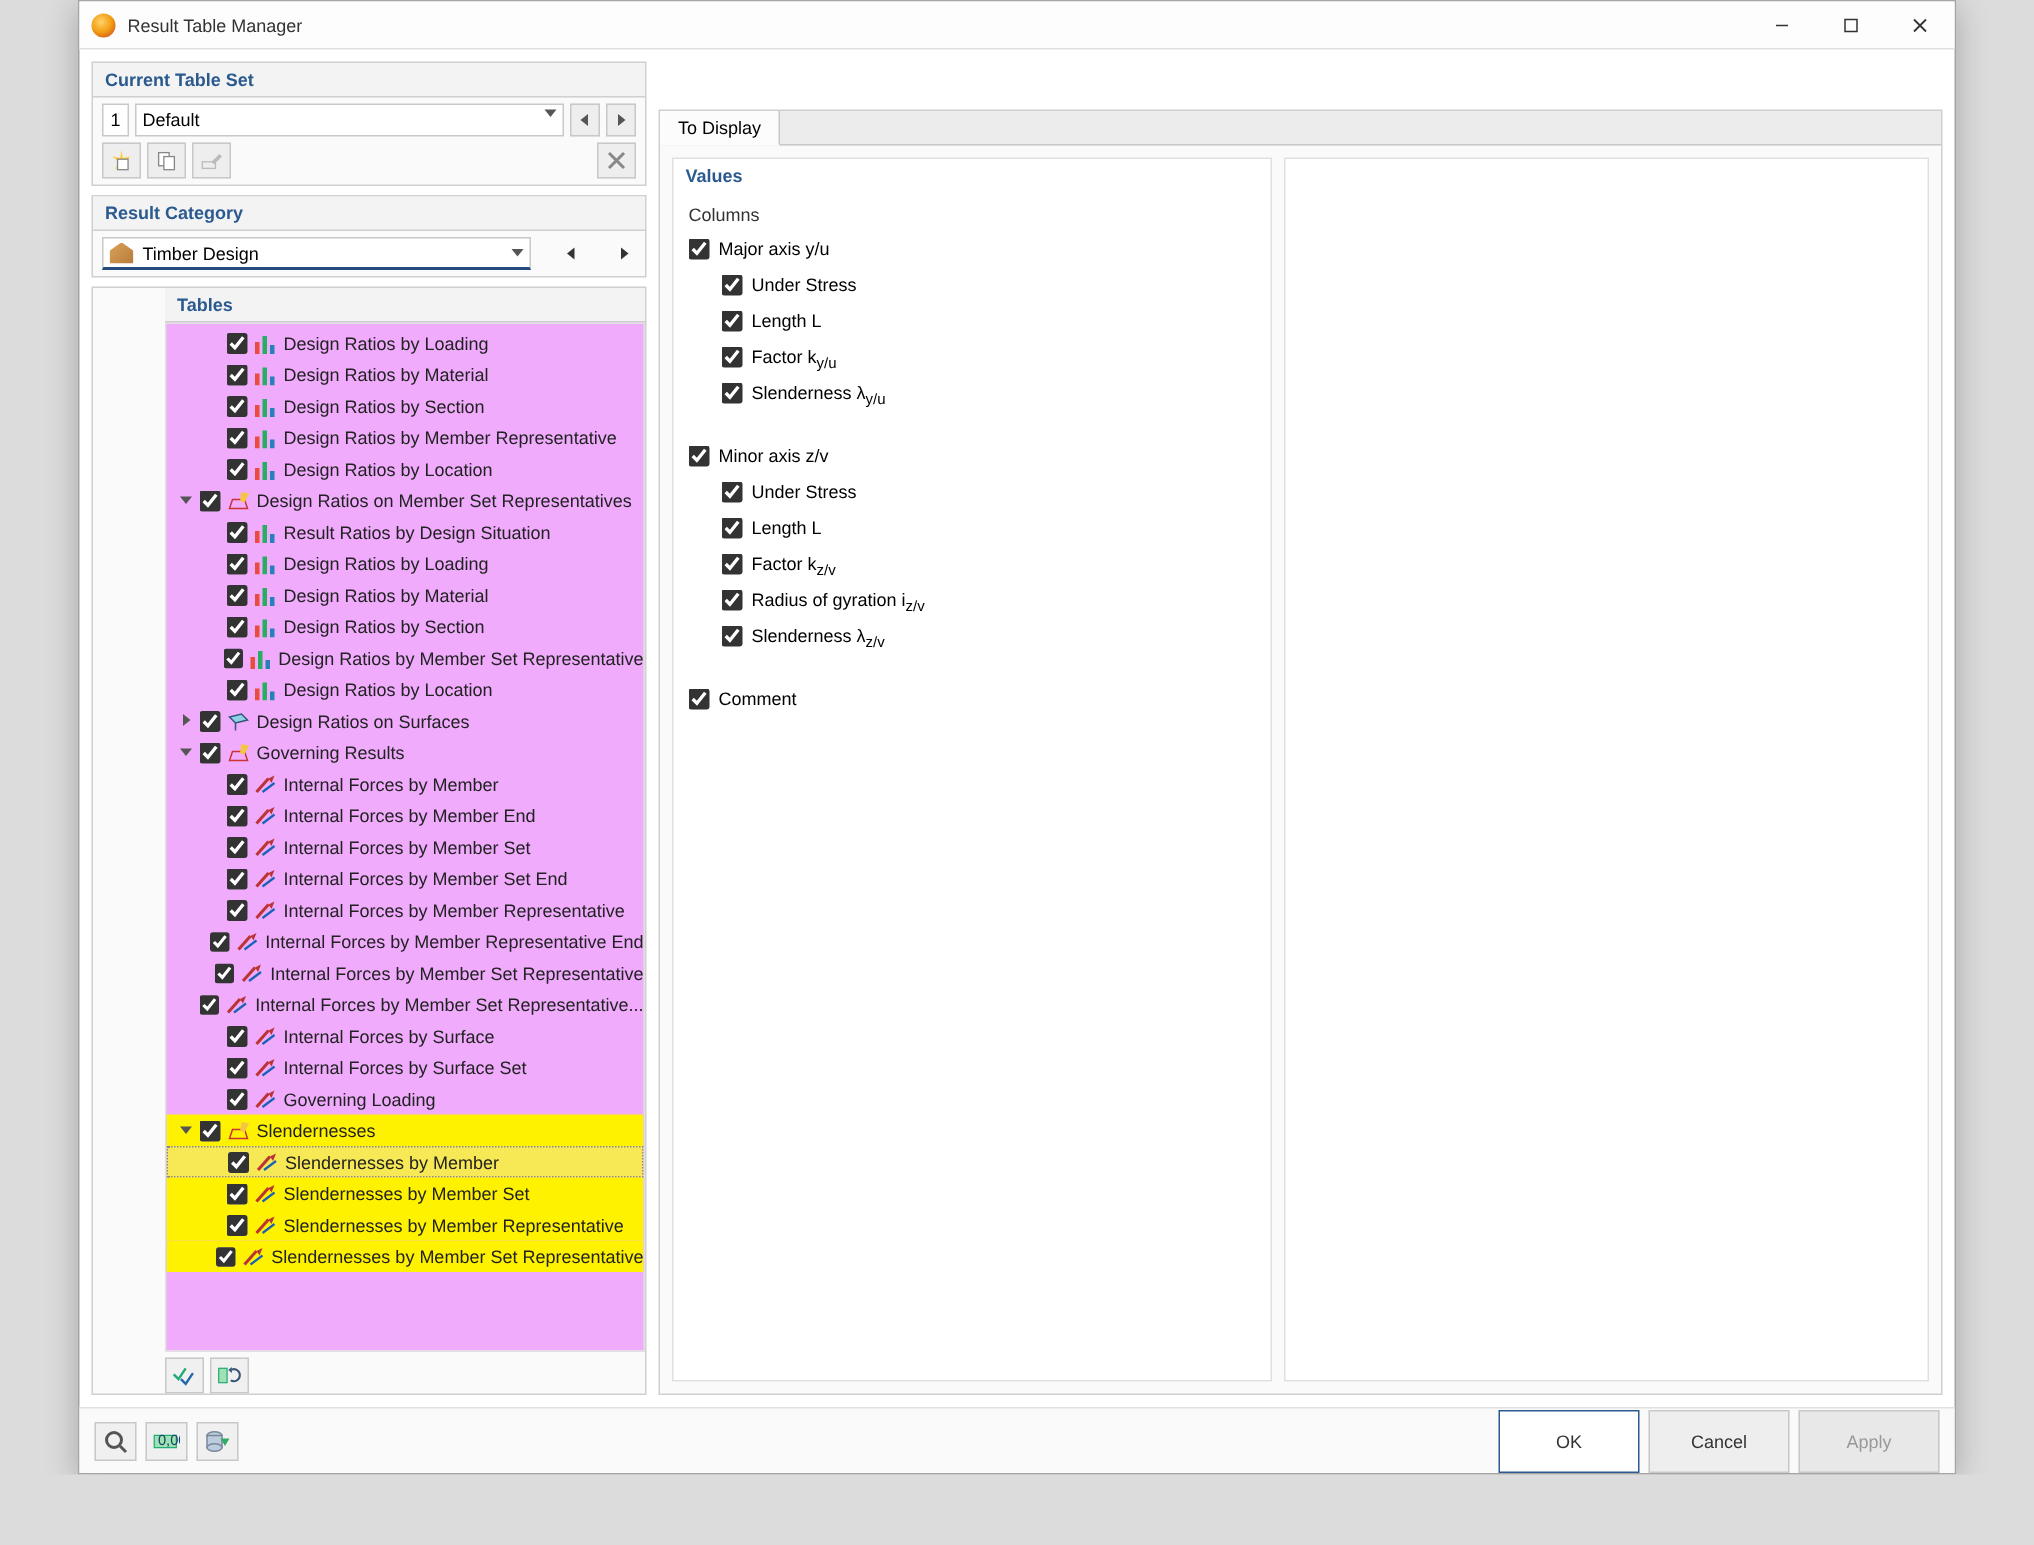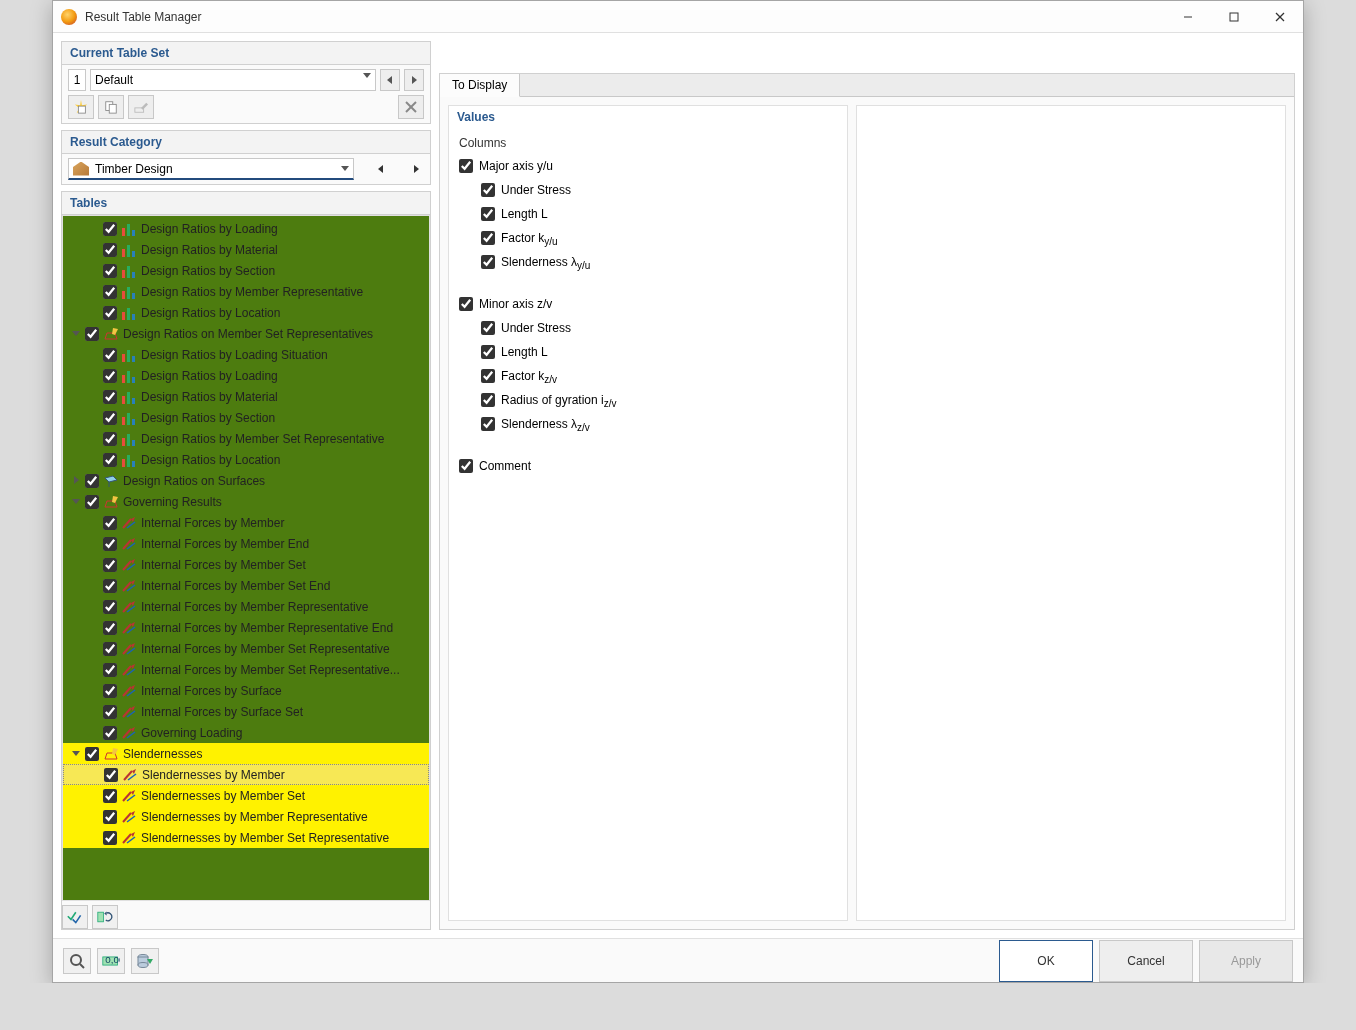--- a/index.html
+++ b/index.html
@@ -136,25 +136,25 @@
     border-right:4px solid transparent;
     border-top:5px solid #555;
   }
   .nav-arrow {
     width:16px; height:22px;
     display:flex; align-items:center; justify-content:center;
     font-size:10px;
   }
 
   
-  .tables-section { flex:1; min-height:0; display:flex; flex-direction:column; }
+  .tables-section { flex:1; min-height:0; display:flex; flex-direction:column;padding-left:48px; }
   .tree-scroll {
     flex:1;
     overflow-y:scroll;
-    background:#4d7c0f;
+    background:#f0abfc;
     border:1px solid var(--border-light);
     padding:2px 0;
     scrollbar-width:thin;
   }
   .tree-item {
     display:flex; align-items:center;
     height:21px;
     padding-left:6px;
     white-space:nowrap;
   }
@@ -460,21 +460,21 @@
               <span class="expander"></span>
               <span class="indent1"></span>
               <input type="checkbox" checked="" style="">
               <span class="item-icon">
   <svg class="ratio-icon" viewBox="0 0 16 14">
     <rect class="r1" x="1" y="6" width="3" height="8"></rect>
     <rect class="r2" x="6" y="2" width="3" height="12"></rect>
     <rect class="r3" x="11" y="8" width="3" height="6"></rect>
   </svg>
 </span>
-              <span class="label">Design Ratios by Loading Situation</span>
+              <span class="label">Result Ratios by Design Situation</span>
             </div>
             <div class="tree-item">
               <span class="expander"></span>
               <span class="indent1"></span>
               <input type="checkbox" checked="" style="">
               <span class="item-icon">
   <svg class="ratio-icon" viewBox="0 0 16 14">
     <rect class="r1" x="1" y="6" width="3" height="8"></rect>
     <rect class="r2" x="6" y="2" width="3" height="12"></rect>
     <rect class="r3" x="11" y="8" width="3" height="6"></rect>

